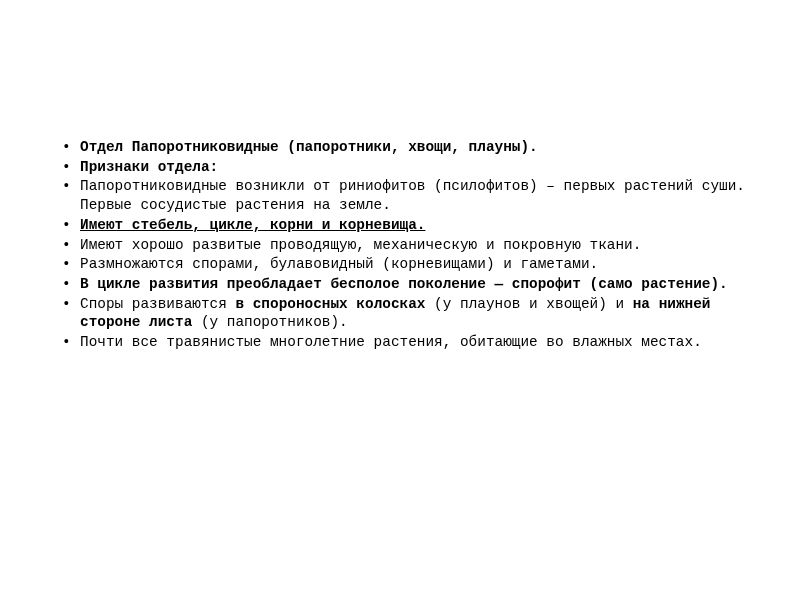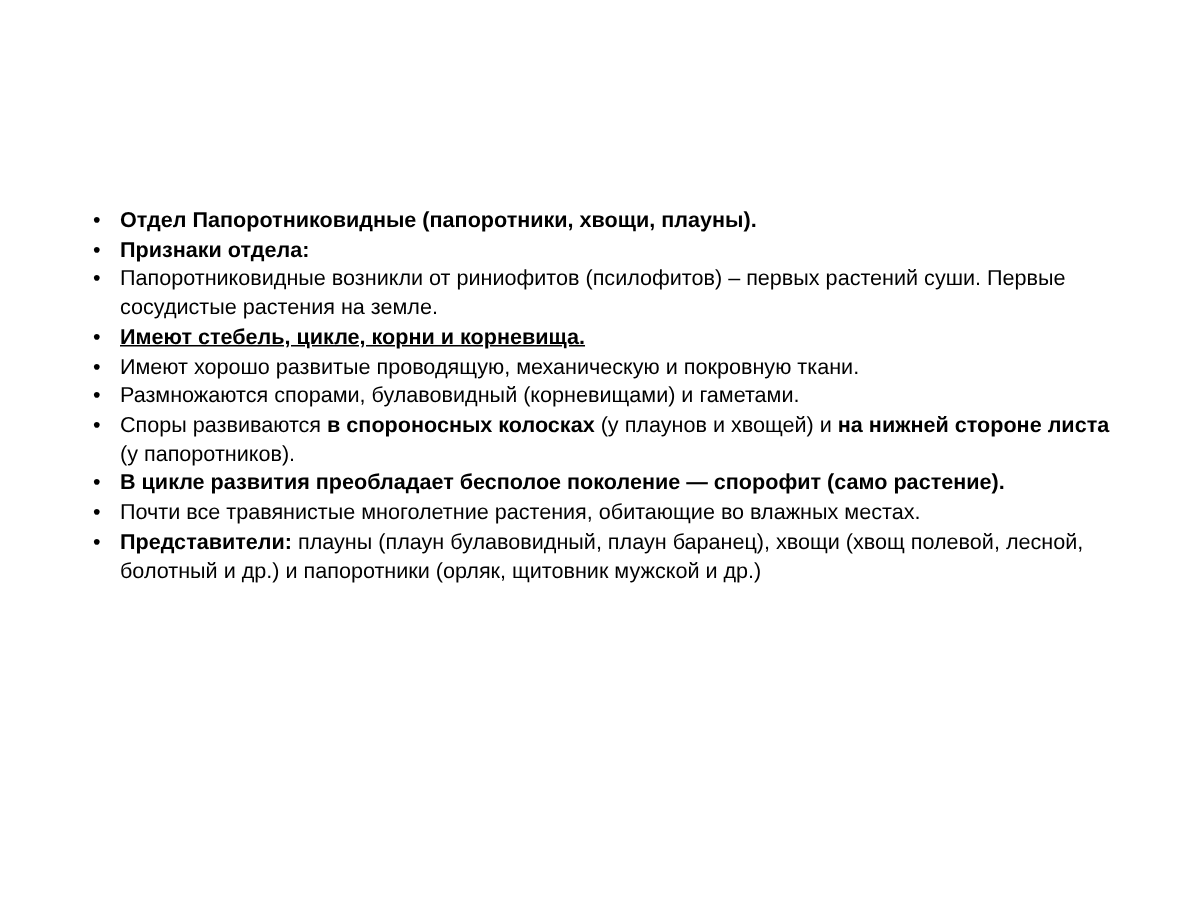--- a/index.html
+++ b/index.html
@@ -18,20 +18,21 @@
     position: relative;
     width: 800px;
     height: 600px;
     background: #ffffff;
   }
   .content {
     position: absolute;
     left: 58px;
     top: 138px;
     width: 690px;
+    font-family: Liberation Mono, monospace;
   }
   ul.bullets {
     list-style: none;
     margin: 0;
     padding: 0;
   }
   ul.bullets > li {
     position: relative;
     padding-left: 22px;
     margin: 0 0 1px 0;
@@ -64,19 +65,18 @@
 
 <div class="slide">
   <div class="content">
     <ul class="bullets">
         <li><span class="b">Отдел Папоротниковидные (папоротники, хвощи, плауны).</span></li>
         <li><span class="b">Признаки отдела:</span></li>
         <li><span>Папоротниковидные  возникли от риниофитов (псилофитов) – первых растений суши. Первые сосудистые растения на земле.</span></li>
         <li><span class="bu">Имеют стебель, цикле, корни и корневища.</span></li>
         <li><span>Имеют хорошо развитые проводящую, механическую и покровную ткани.</span></li>
         <li><span>Размножаются спорами, булавовидный (корневищами) и  гаметами.</span></li>
+        <li><span class="b">В цикле развития преобладает бесполое поколение — спорофит (само растение).</span></li>
         <li><span>Споры развиваются </span><span class="b">в спороносных колосках</span><span> (у плаунов и хвощей) и </span><span class="b">на нижней стороне листа</span><span> (у папоротников).</span></li>
-        <li><span class="b">В цикле развития преобладает бесполое поколение — спорофит (само растение).</span></li>
         <li><span>Почти все травянистые многолетние растения, обитающие  во влажных местах.</span></li>
-        <li class="tight"><span class="b">Представители:</span><span> плауны (плаун булавовидный, плаун баранец), хвощи (хвощ полевой, лесной, болотный и др.) и папоротники (орляк, щитовник мужской и др.)</span></li>
       </ul>
   </div>
 </div>
 
 </body></html>

